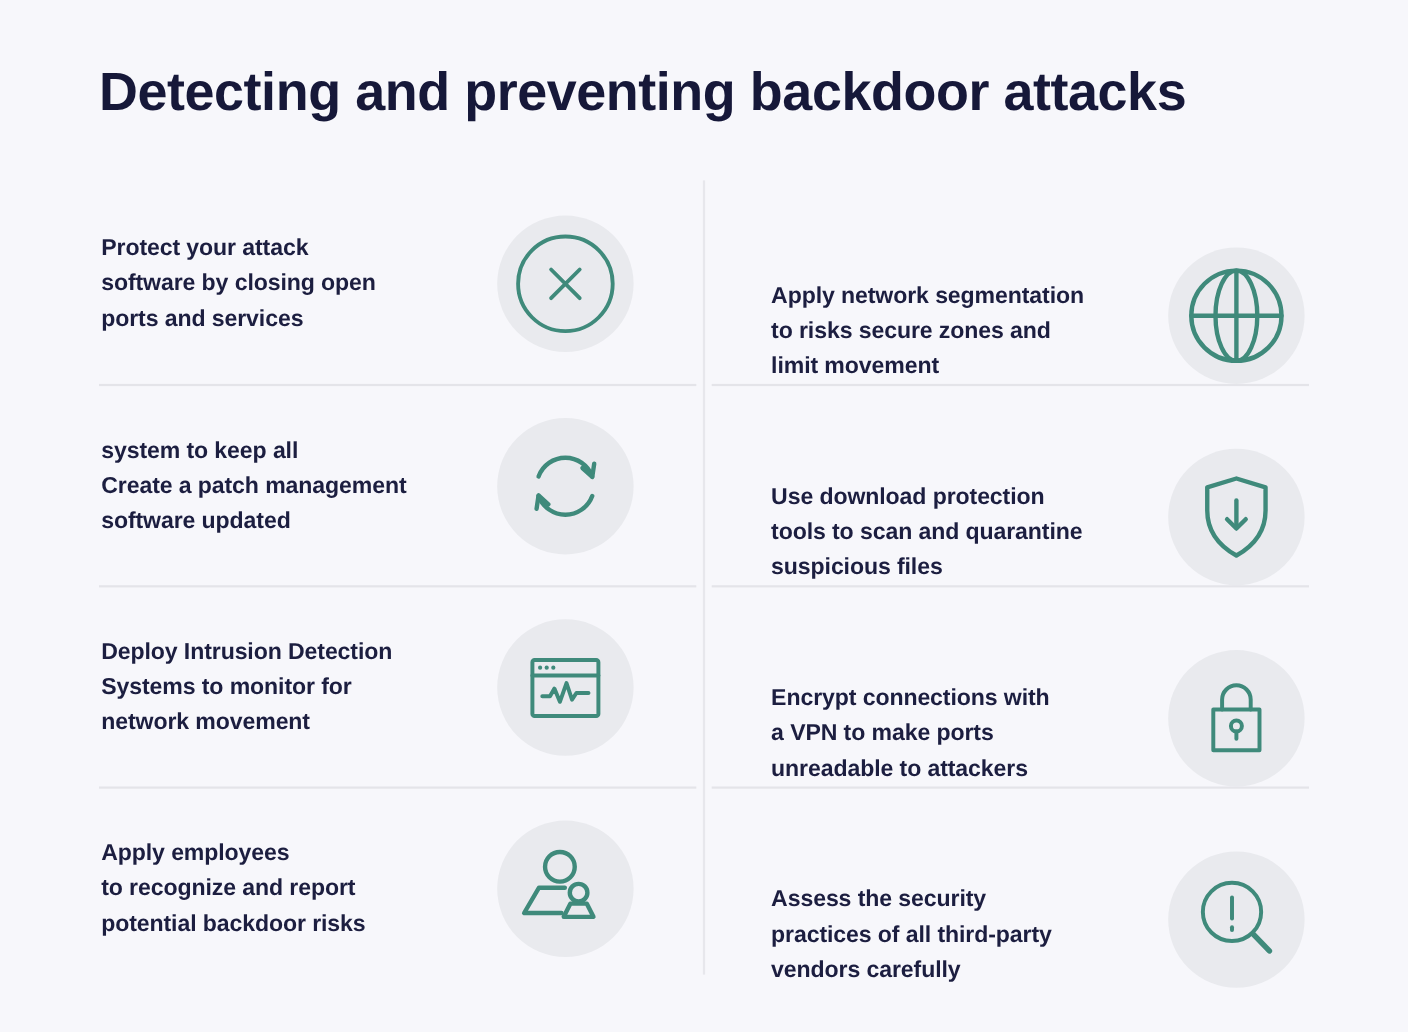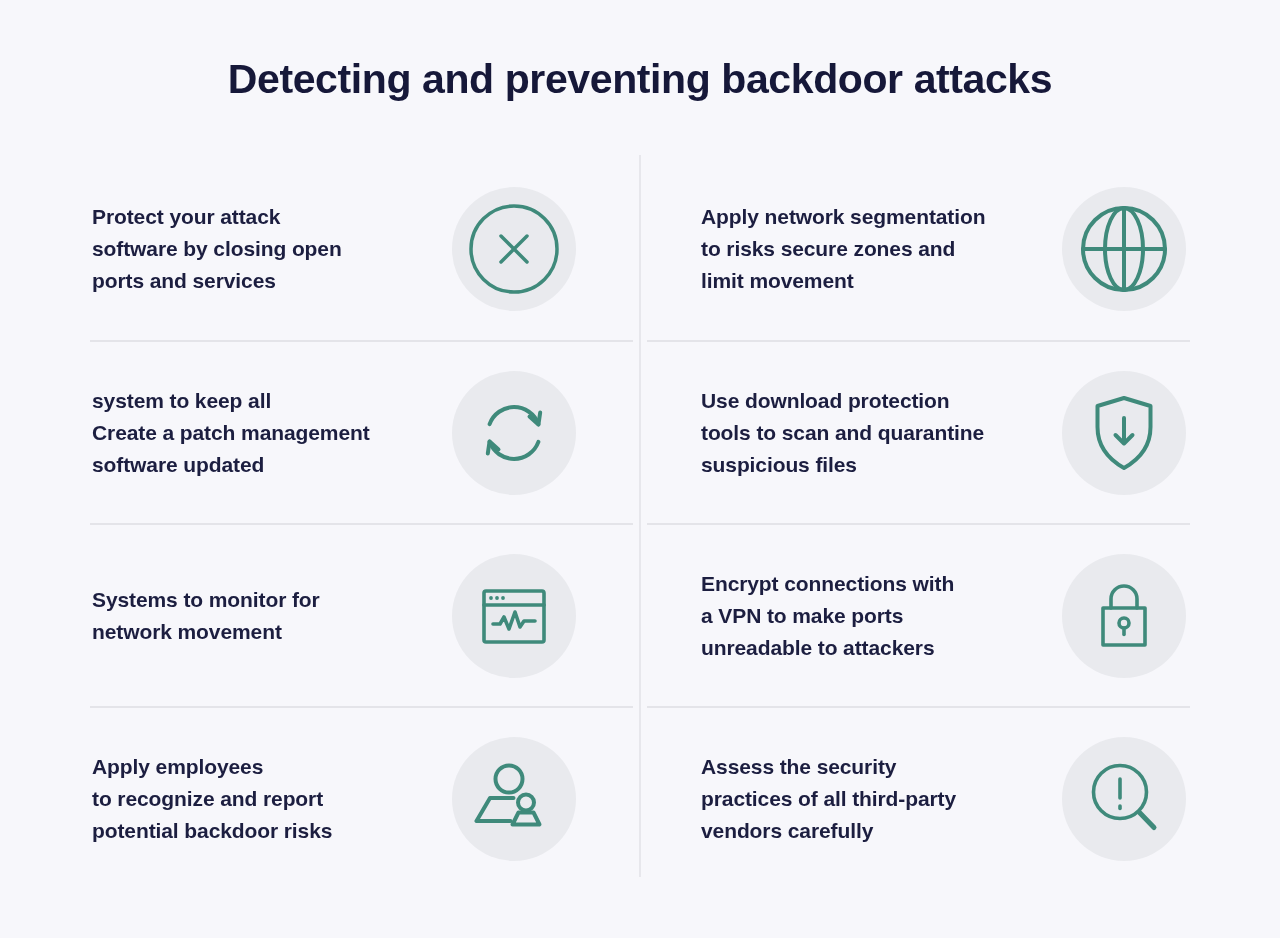--- a/index.html
+++ b/index.html
@@ -7,43 +7,43 @@
   body {
     width: 1280px;
     height: 938px;
     background: #f7f7fb;
     font-family: "Liberation Sans", sans-serif;
     overflow: hidden;
   }
   .wrap { padding: 56px 90px 0 90px; }
   .page-title {
     margin: 0;
-    text-align: center;
-    font-size: 41px;
+    text-align: left;
+    font-size: 49px;
     font-weight: 700;
     letter-spacing: -0.4px;
     color: #161839;
   }
   .grid-area {
     position: relative;
     margin-top: 54px;
   }
   .grid {
     display: grid;
     grid-template-columns: 1fr 1fr;
     column-gap: 14px;
     grid-auto-rows: 183px;
   }
   .cell {
     display: flex;
     align-items: center;
     justify-content: space-between;
   }
   .cell.col-left  { padding-left: 2px;  padding-right: 57px; }
-  .cell.col-right { padding-left: 54px; padding-right: 4px;  }
+  .cell.col-right { padding-left: 54px; padding-right: 4px; align-items: flex-end;  }
   .cell.has-top { border-top: 2px solid #e4e4e9; }
   .v-divider {
     position: absolute;
     left: calc(50% - 1px);
     top: -2px;
     width: 2px;
     height: 722px;
     background: #e7e7ec;
   }
   .text-block {
@@ -138,20 +138,21 @@
           <svg viewBox="0 0 96 96" stroke-width="4">
             <path d="M48 13 L74.5 21 L74.5 42 C74.5 61 64 74 48 83 C32 74 21.5 61 21.5 42 L21.5 21 Z"></path>
             <line x1="48" y1="33" x2="48" y2="57"></line>
             <path d="M39.5 50 L48 58.5 L56.5 50"></path>
           </svg>
         </div>
       </div>
 
       <div class="cell col-left has-top">
         <div class="text-block">
+          <div>Deploy Intrusion Detection</div>
           <div>Systems to monitor for</div>
           <div>network movement</div>
         </div>
         <div class="icon-circle">
           <svg viewBox="0 0 96 96" stroke-width="3.6">
             <rect x="18" y="23" width="60" height="51" rx="2"></rect>
             <line x1="18" y1="37" x2="78" y2="37"></line>
             <circle cx="25" cy="30" r="1.9" fill="#3f8a7b" stroke="none"></circle>
             <circle cx="31" cy="30" r="1.9" fill="#3f8a7b" stroke="none"></circle>
             <circle cx="37" cy="30" r="1.9" fill="#3f8a7b" stroke="none"></circle>

